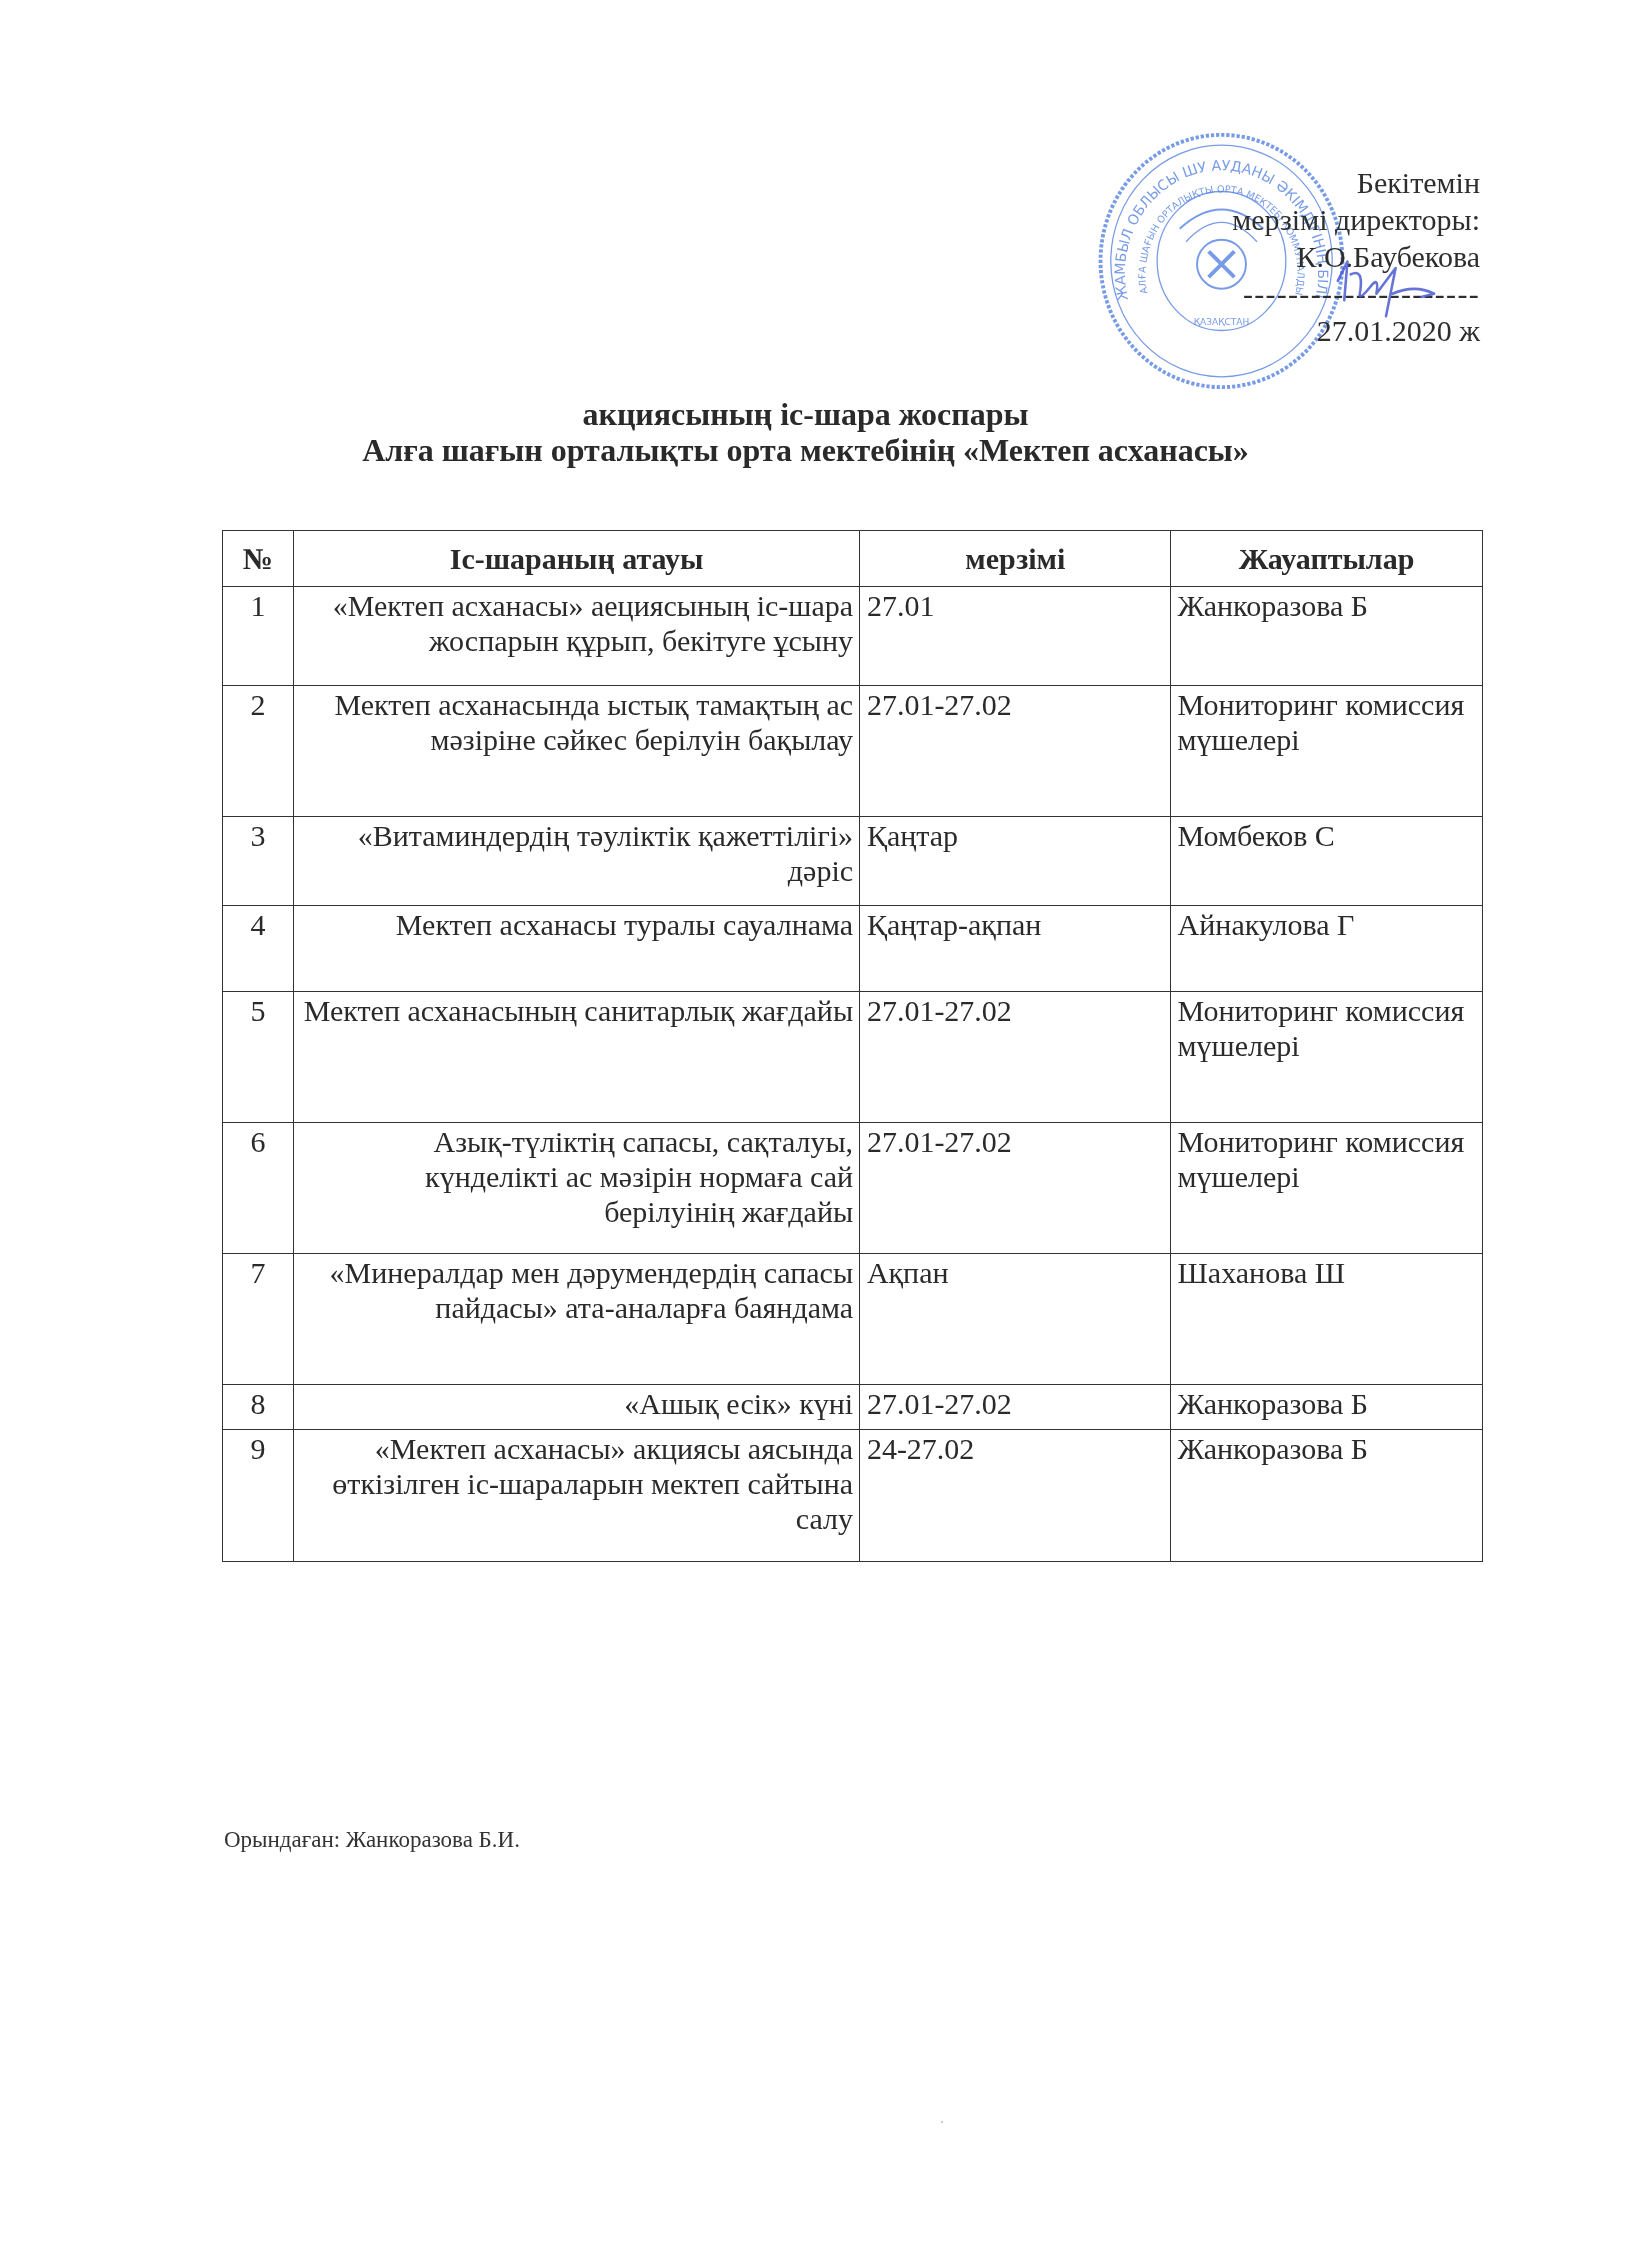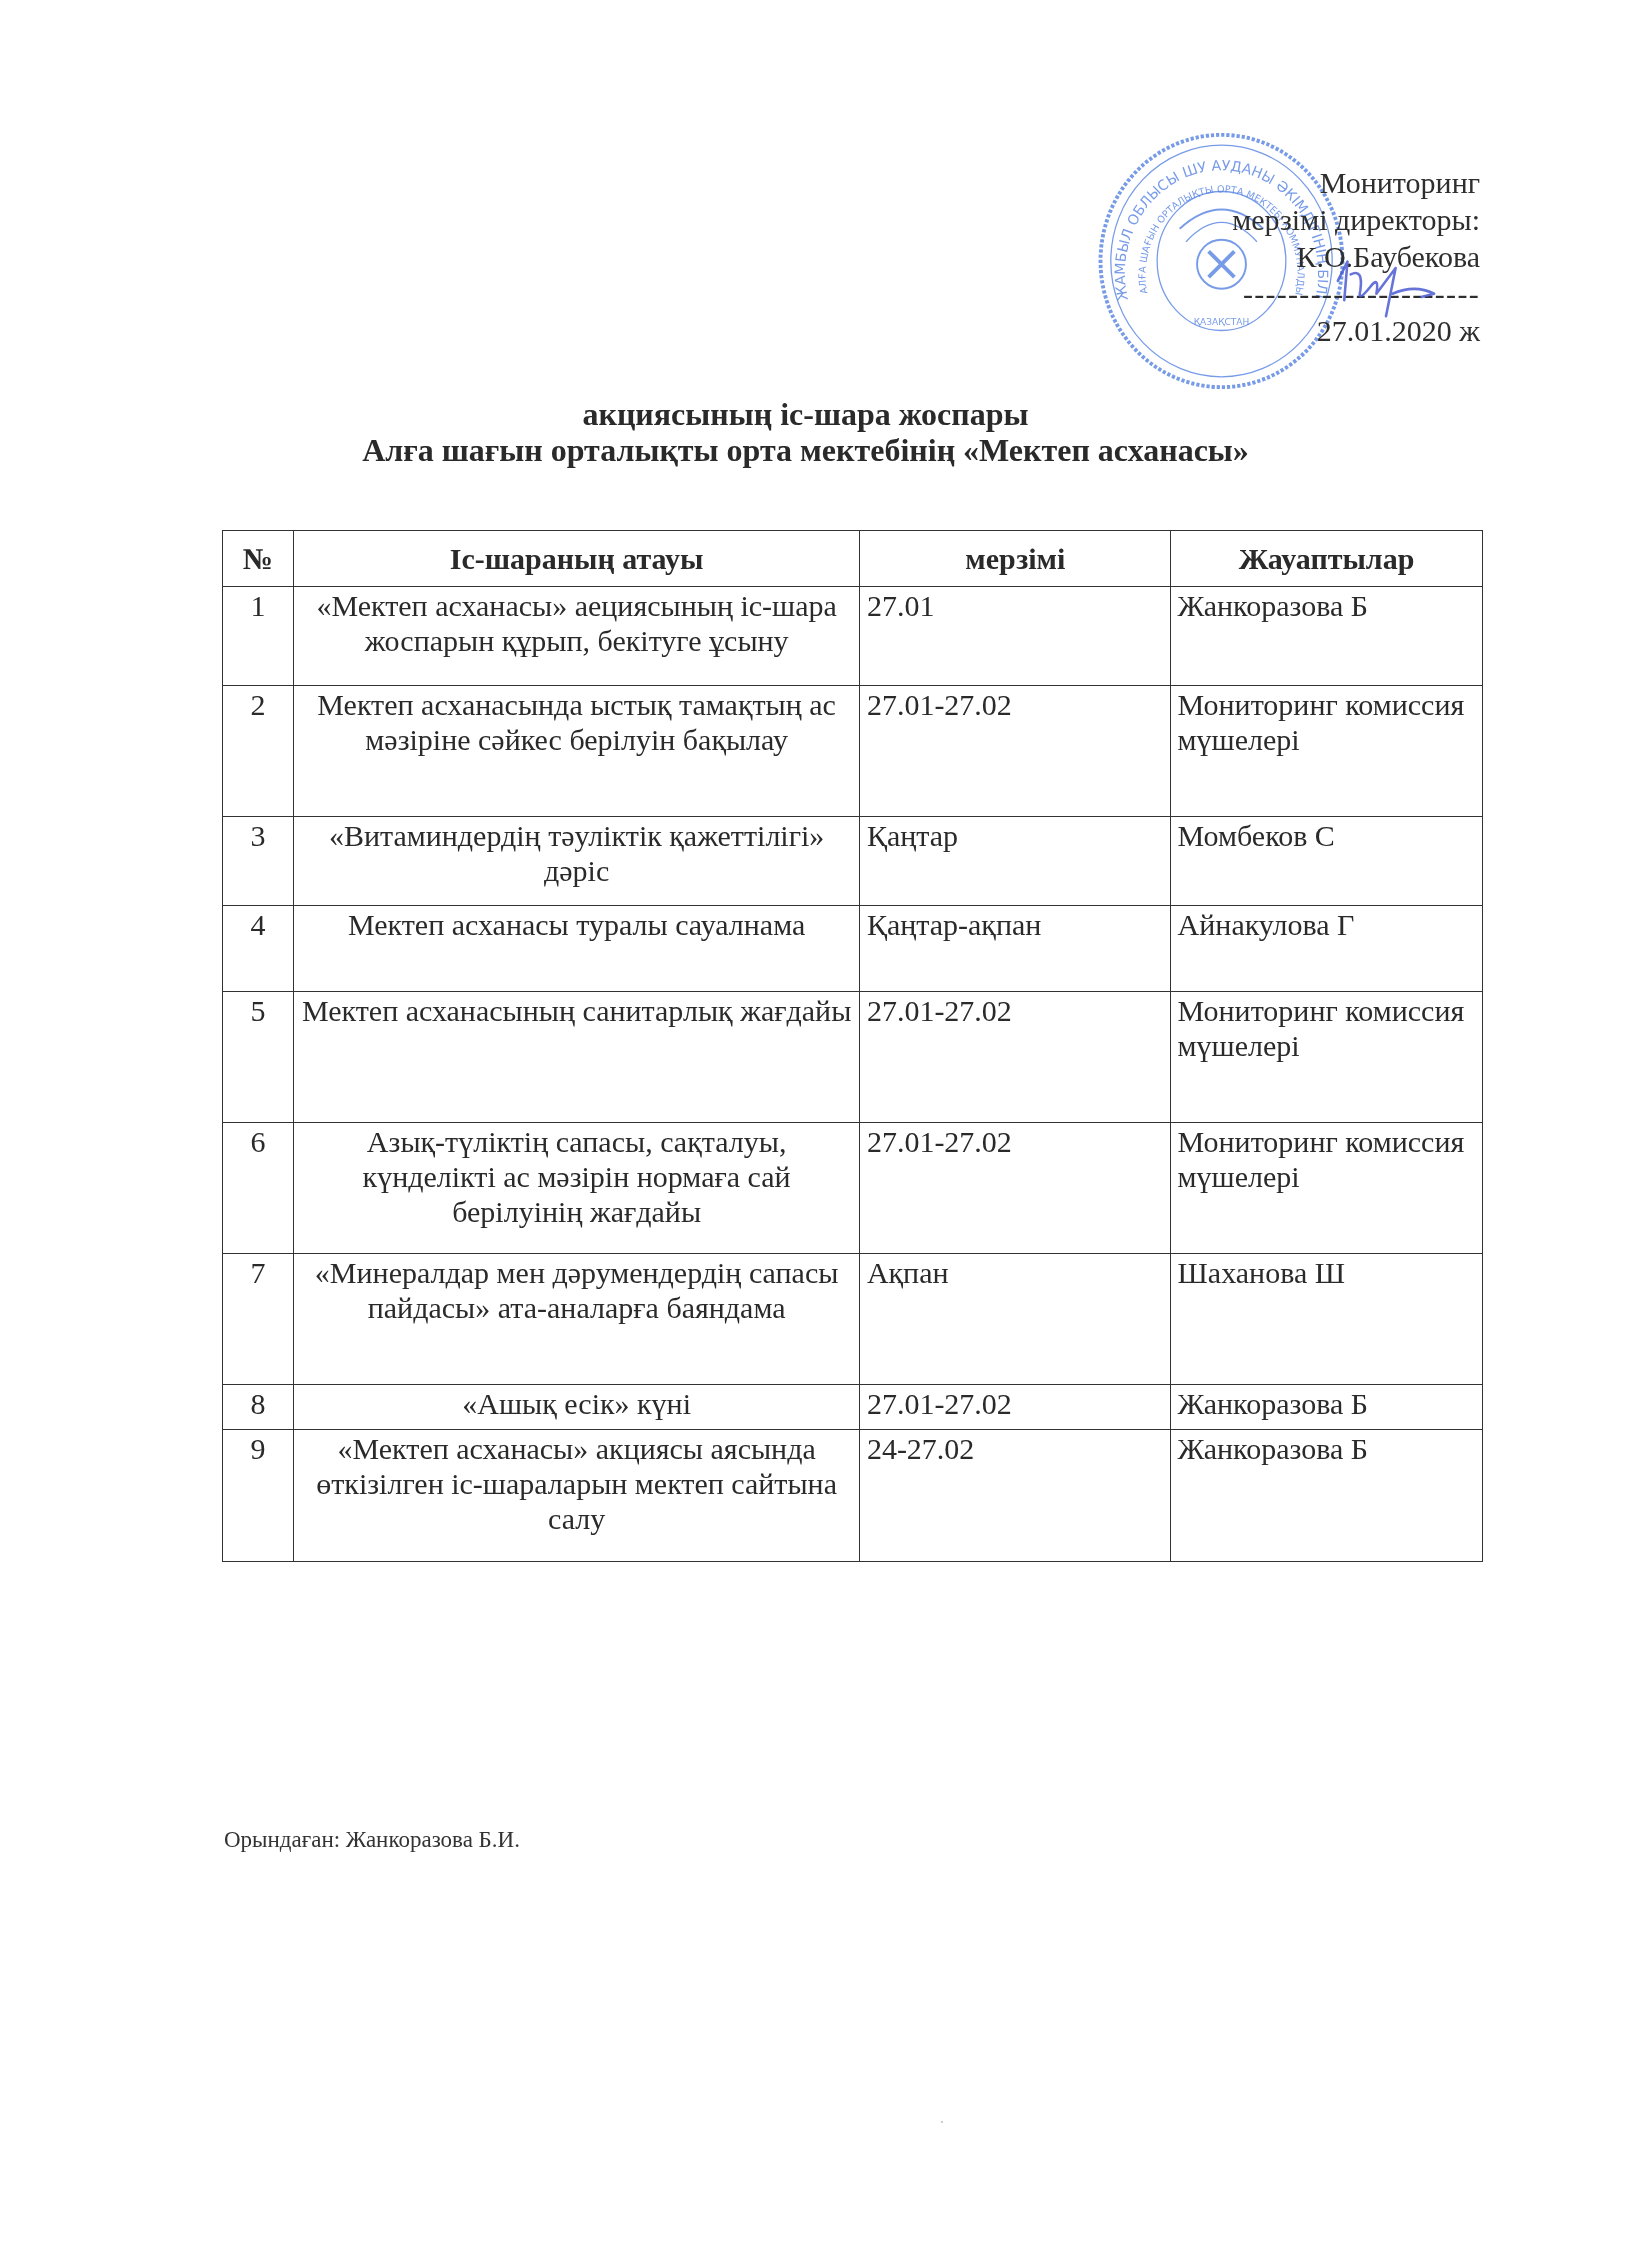--- a/index.html
+++ b/index.html
@@ -11,21 +11,21 @@
   .approval .dash { letter-spacing:1.3px; }
   .signature { position:absolute; left:1325px; top:255px; width:122px; height:71px; }
   .title { position:absolute; left:193px; width:1225px; top:396px; text-align:center;
            font-weight:bold; font-size:32px; line-height:36px; color:#2a2a2a; }
   table.plan { position:absolute; left:222px; top:530px; width:1261px;
                border-collapse:collapse; font-size:30px; line-height:35px; }
   table.plan td, table.plan th { border:1.9px solid #333; vertical-align:top; padding:1.3px 6.4px 0 6.4px; }
   table.plan th { font-weight:bold; text-align:center; height:55px; vertical-align:middle; padding:0 6px; }
   table.plan th.num { padding:0 1.3px; }
   .c-num { width:57px; text-align:center; }
-  .c-name { width:553px; text-align:center; }
+  .c-name { width:553px; text-align:right; }
   .c-date { width:297px; text-align:left; }
   .c-resp { width:298px; text-align:left; }
   .footer { position:absolute; left:224px; top:1827px; font-size:23px; color:#333;text-align:center; }
   .speck { position:absolute; width:1.9px; height:1.9px; background:#bbb; border-radius:50%; }
 </style>
 </head>
 <body>
 
 <svg class="stamp" viewBox="0 0 390 400">
   <defs>
@@ -42,21 +42,21 @@
     <path d="M140 170 Q195 110 250 170" stroke-width="2"></path>
   </g>
   <g fill="#4a7ae0" opacity="0.75" font-family="DejaVu Sans, sans-serif">
     <text font-size="22"><textPath href="#outerArc">ЖАМБЫЛ ОБЛЫСЫ ШУ АУДАНЫ ӘКІМДІГІНІҢ БІЛІМ БӨЛІМІНІҢ</textPath></text>
     <text font-size="15"><textPath href="#innerArc">АЛҒА ШАҒЫН ОРТАЛЫҚТЫ ОРТА МЕКТЕБІ КОММУНАЛДЫҚ МЕМЛЕКЕТТІК МЕКЕМЕСІ</textPath></text>
     <text x="195" y="300" font-size="14" text-anchor="middle">ҚАЗАҚСТАН</text>
   </g>
 </svg>
 
 <div class="approval">
-  <div>Мониторинг</div>
+  <div>Бекітемін</div>
   <div>мерзімі директоры:</div>
   <div>К.О.Баубекова</div>
   <div class="dash">---------------------</div>
   <div>27.01.2020 ж</div>
 </div>
 
 <svg class="signature" viewBox="0 0 190 110">
   <path d="M20 40 L35 10 L30 70 M40 30 Q60 20 55 55 Q50 75 70 50 Q85 30 80 60 Q95 40 110 20 L95 95 M105 60 Q140 45 170 60 L150 65" fill="none" stroke="#4b5bd0" stroke-width="4" stroke-linecap="round" stroke-linejoin="round" opacity="0.85"></path>
 </svg>
 

